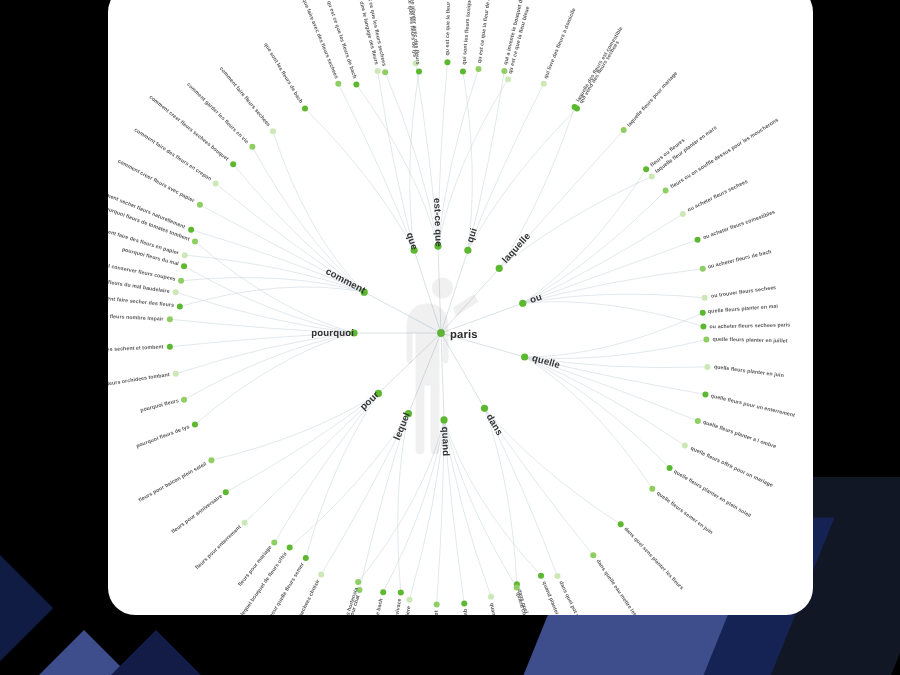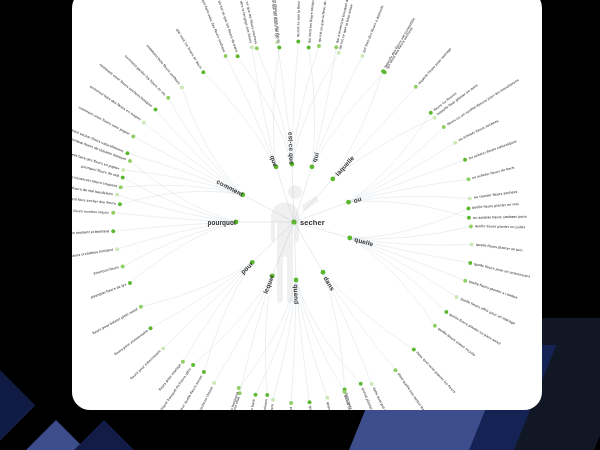--- a/index.html
+++ b/index.html
@@ -266,21 +266,21 @@
           <circle cx="50.693249524232016" cy="187.46914281722212" r="2" fill="#5CB82E"></circle>
           <circle cx="57.975651838918964" cy="170.99989171868236" r="2" fill="#8FCE63"></circle>
         </g>
     </svg>
 
     <svg id="silhouette" viewBox="0 0 54 118">
       <path fill="#8d8d8d" d="M27 0c-4 0-7 3-7 7s3 7 7 7 7-3 7-7-3-7-7-7zM12 18C6 20 3 26 3 33v22c0 3 4 3 4 0V37h2v78c0 4 6 4 6 0V72h4v43c0 4 6 4 6 0V37h2v18c0 3 4 3 4 0V33c0-7-3-13-9-15-4-1-6-1-10 0z"></path>
       <path fill="#8d8d8d" d="M34 20l14-9 3 5-15 10z"></path>
     </svg>
 
-    <div id="center-label" style="left: 228px; top: 228px;">secher</div>
+    <div id="center-label" style="left: 228px; top: 228px;">paris</div>
     <div id="branch-labels">
         <div class="branch-label" style="left: 170.789px; top: 201.271px; transform: rotate(28deg) translate(-100%, 0px); transform-origin: 0px 50%;">comment</div>
         <div class="branch-label" style="left: 204.077px; top: 173.339px; transform: rotate(72deg) translate(-100%, 0px); transform-origin: 0px 50%;">que</div>
         <div class="branch-label" style="left: 219.976px; top: 170.535px; transform: rotate(88deg) translate(-100%, 0px); transform-origin: 0px 50%;">est-ce que</div>
         <div class="branch-label" style="left: 239.923px; top: 173.339px; transform: rotate(-72deg) translate(5px, 0px);">qui</div>
         <div class="branch-label" style="left: 260.81px; top: 185.398px; transform: rotate(-48deg) translate(5px, 0px);">laquelle</div>
         <div class="branch-label" style="left: 276.502px; top: 208.663px; transform: rotate(-20deg) translate(5px, 0px);">ou</div>
         <div class="branch-label" style="left: 277.753px; top: 244.487px; transform: rotate(16deg) translate(5px, 0px);">quelle</div>
         <div class="branch-label" style="left: 251px; top: 278.729px; transform: rotate(60deg) translate(5px, 0px);">dans</div>
         <div class="branch-label" style="left: 224.024px; top: 286.465px; transform: rotate(88deg) translate(5px, 0px);">quand</div>

